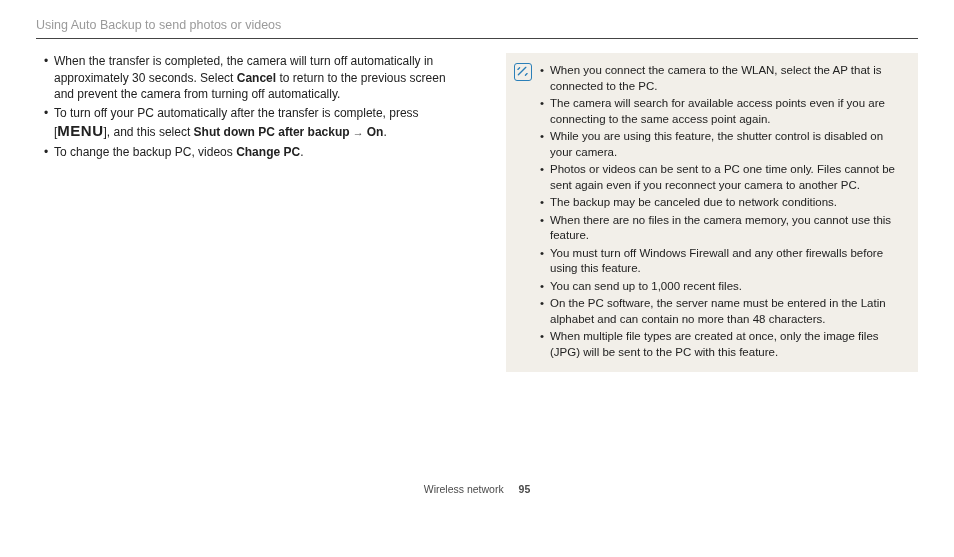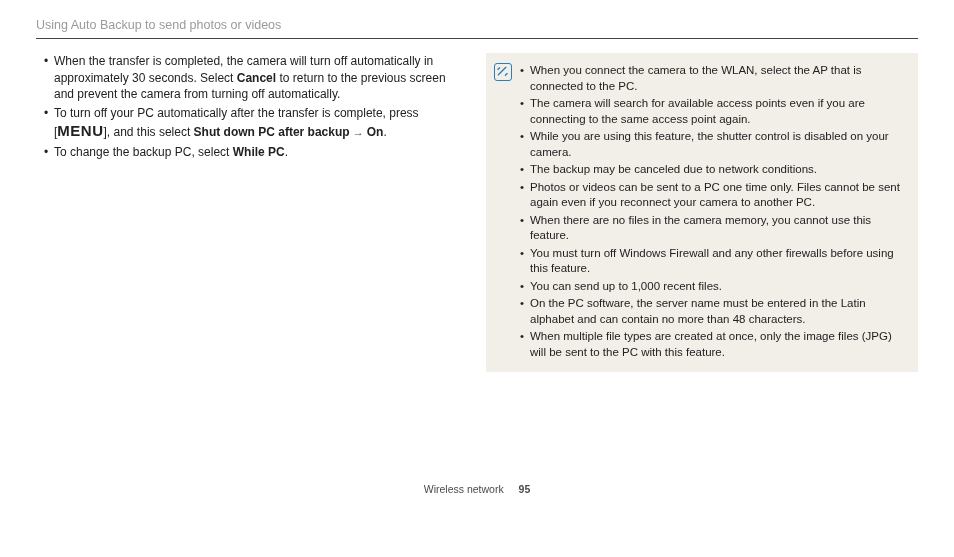--- a/index.html
+++ b/index.html
@@ -24,21 +24,21 @@
     font-weight: 400;
     padding-bottom: 6px;
   }
   .hr {
     border: none;
     border-top: 1px solid #444;
     margin: 0 0 14px 0;
   }
   .columns {
     display: flex;
-    gap: 20px;
+    gap: 40px;
     align-items: flex-start;
   }
   .col-left {
     flex: 0 0 430px;
     font-size: 12px;
     line-height: 1.38;
     color: #222;
   }
   .col-right {
     flex: 1;
@@ -134,38 +134,38 @@
 
     <div class="col-left">
       <ul class="main-list">
         <li>
           <span>When the transfer is completed, the camera will turn off automatically in approximately 30 seconds. Select </span><b>Cancel</b><span> to return to the previous screen and prevent the camera from turning off automatically.</span>
         </li>
         <li>
           <span>To turn off your PC automatically after the transfer is complete, press [</span><span class="menu-glyph">MENU</span><span>], and this select </span><b>Shut down PC after backup</b><span class="arrow"> → </span><b>On</b><span>.</span>
         </li>
         <li>
-          <span>To change the backup PC, select </span><b>While PC</b><span>.</span>
+          <span>To change the backup PC, videos </span><b>Change PC</b><span>.</span>
         </li>
       </ul>
     </div>
 
     <div class="col-right">
       <div class="note-box">
         <span class="note-icon">
           <svg viewBox="0 0 18 18" width="15" height="15">
             <path d="M4 13 L13 4 M3.5 6.5 L5.5 4.5 M12.5 13.5 L14.5 11.5" stroke="#2b7fb8" stroke-width="1.6" stroke-linecap="round" fill="none"></path>
           </svg>
         </span>
         <ul class="note-list">
           <li><span>When you connect the camera to the WLAN, select the AP that is connected to the PC.</span></li>
           <li><span>The camera will search for available access points even if you are connecting to the same access point again.</span></li>
           <li><span>While you are using this feature, the shutter control is disabled on your camera.</span></li>
+          <li><span>Photos or videos can be sent to a PC one time only. Files cannot be sent again even if you reconnect your camera to another PC.</span></li>
           <li><span>The backup may be canceled due to network conditions.</span></li>
-          <li><span>Photos or videos can be sent to a PC one time only. Files cannot be sent again even if you reconnect your camera to another PC.</span></li>
           <li><span>When there are no files in the camera memory, you cannot use this feature.</span></li>
           <li><span>You must turn off Windows Firewall and any other firewalls before using this feature.</span></li>
           <li><span>You can send up to 1,000 recent files.</span></li>
           <li><span>On the PC software, the server name must be entered in the Latin alphabet and can contain no more than 48 characters.</span></li>
           <li><span>When multiple file types are created at once, only the image files (JPG) will be sent to the PC with this feature.</span></li>
         </ul>
       </div>
     </div>
 
   </div>

